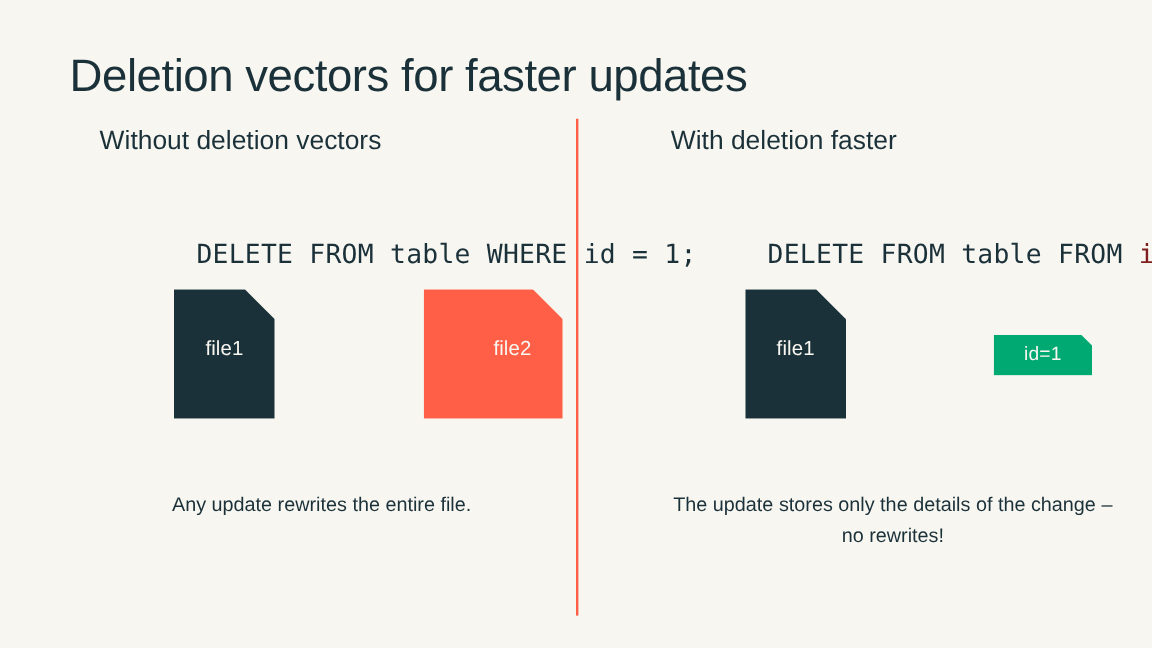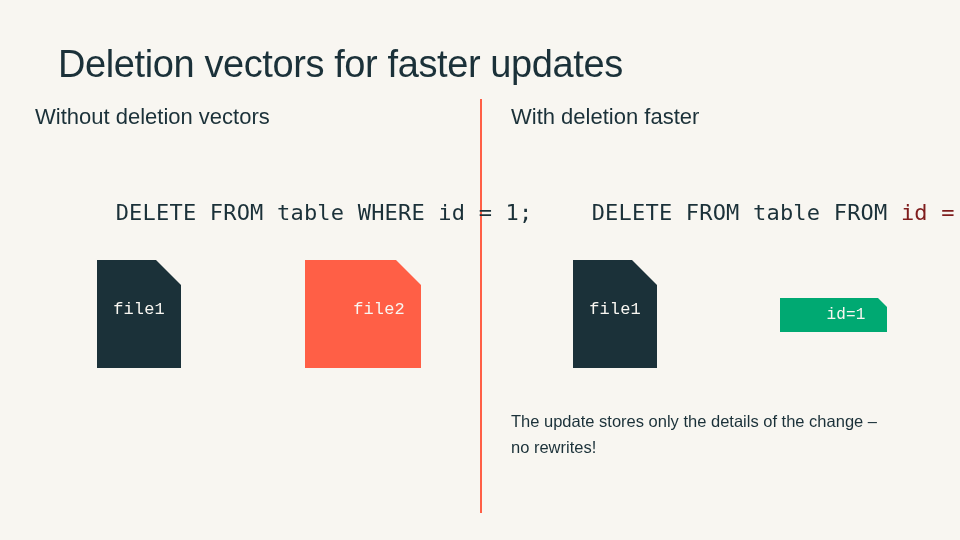--- a/index.html
+++ b/index.html
@@ -12,20 +12,21 @@
     background: #F8F6F1;
     font-family: "Liberation Sans", sans-serif;
     color: #1B3139;
     overflow: hidden;
     position: relative;
   }
   .slide {
     position: relative;
     width: 780px;
     height: 540px;
+    text-align: center;
   }
   .slide-title {
     position: absolute;
     left: 58px;
     top: 40px;
     font-size: 38px;
     line-height: 48px;
     font-weight: 400;
     letter-spacing: -0.4px;
     color: #1B3139;
@@ -37,20 +38,21 @@
     top: 99px;
     width: 2px;
     height: 414px;
     background: #FF5F46;
   }
   .panel {
     position: absolute;
     top: 0;
     width: 440px;
     height: 540px;
+    margin-left: 48px;
   }
   .panel-left  { left: 35px; }
   .panel-right { left: 511px; }
 
   .panel-heading {
     position: absolute;
     top: 103px;
     left: 0;
     font-size: 22px;
     line-height: 28px;
@@ -66,25 +68,24 @@
     font-size: 22px;
     line-height: 26px;
     letter-spacing: 0.2px;
     color: #1B3139;
     white-space: pre;
   }
   .code-hl { color: #7f1d1d; }
 
   .figure-row {
     position: absolute;
-    top: 260px;
+    top: 241px;
     left: 0;
     width: 440px;
     height: 110px;
-    font-family: Liberation Mono, monospace;
   }
 
   
   .file-shape {
     position: absolute;
     width: 84px;
     height: 108px;
     -webkit-clip-path: polygon(0 0, calc(100% - 25px) 0, 100% 25px, 100% 100%, 0 100%);
     clip-path: polygon(0 0, calc(100% - 25px) 0, 100% 25px, 100% 100%, 0 100%);
     display: flex;
@@ -111,21 +112,20 @@
     left: 269px;
     top: 38px;
     width: 82px;
     height: 34px;
     background: #00A972;
     -webkit-clip-path: polygon(0 0, calc(100% - 9px) 0, 100% 9px, 100% 100%, 0 100%);
     clip-path: polygon(0 0, calc(100% - 9px) 0, 100% 9px, 100% 100%, 0 100%);
     display: flex;
     align-items: center;
     justify-content: center;
-    padding-left: 25px;
   }
   .dv-badge-label {
     font-size: 16px;
     line-height: 18px;
     color: #F8F6F1;
     letter-spacing: 0.2px;
   }
 
   .caption {
     position: absolute;
@@ -156,20 +156,21 @@
 
     <div class="figure-row">
       <div class="file-shape navy file-1-left">
         <span class="file-label">file1</span>
       </div>
       <div class="file-shape coral file-2-left">
         <span class="file-label">file2</span>
       </div>
     </div>
 
+    <div class="caption">Any update rewrites the entire file.</div>
   </div>
 
   <div class="panel panel-right">
 
     <div class="panel-heading">With deletion faster</div>
 
     <div class="code-line">
       <span>DELETE FROM table FROM </span><span class="code-hl">id = 1;</span>
     </div>
 

